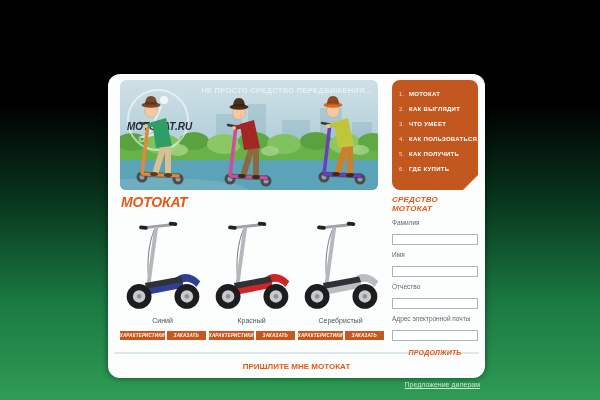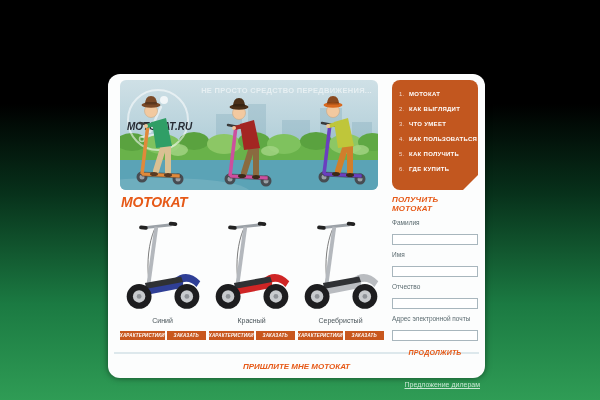--- a/index.html
+++ b/index.html
@@ -48,21 +48,21 @@
     display:block; height:9px; line-height:9px; text-align:center;
     background:var(--btn-bg,#c8571e); color:#fff; font-size:4.5px;
     font-weight:bold; font-style:italic; letter-spacing:.2px;
     border:none; cursor:pointer; font-family:"Liberation Sans",sans-serif;
   }
   .btn-specs { flex:54; }
   .btn-order { flex:46; }
   .divider { position:absolute; left:6px; top:278px; width:365px; height:2px; background:#dde8ec; }
   .send-link {
     position:absolute; left:0; top:288px; width:377px; text-align:center;
-    font-size:8px; font-weight:bold; font-style:italic;
+    font-size:8px; font-weight:bold; 
     color:var(--accent,#e65917); cursor:pointer;
   }
   
   .order-form { position:absolute; left:284px; top:121px; width:86px; }
   .order-form h2 {
     font-size:8px; font-weight:bold; font-style:italic;
     color:var(--accent,#e65917); margin-bottom:6px; letter-spacing:.2px;
   }
   .fgroup { margin-bottom:5px; }
   .fgroup label { display:block; font-size:6.5px; color:#5b6b70; margin-bottom:2px; }
@@ -306,21 +306,21 @@
         <button class="btn btn-specs">ХАРАКТЕРИСТИКИ</button>
         <button class="btn btn-order">ЗАКАЗАТЬ</button>
       </div>
     </div>
   </div>
 
   <div class="divider"></div>
   <div class="send-link">ПРИШЛИТЕ МНЕ МОТОКАТ</div>
 
   <form class="order-form">
-    <h2>ПОЛУЧИТЬ МОТОКАТ</h2>
+    <h2>СРЕДСТВО МОТОКАТ</h2>
     <div class="fgroup">
       <label>Фамилия</label>
       <input type="text" value="" style="">
     </div>
     <div class="fgroup">
       <label>Имя</label>
       <input type="text" value="" style="">
     </div>
     <div class="fgroup">
       <label>Отчество</label>

